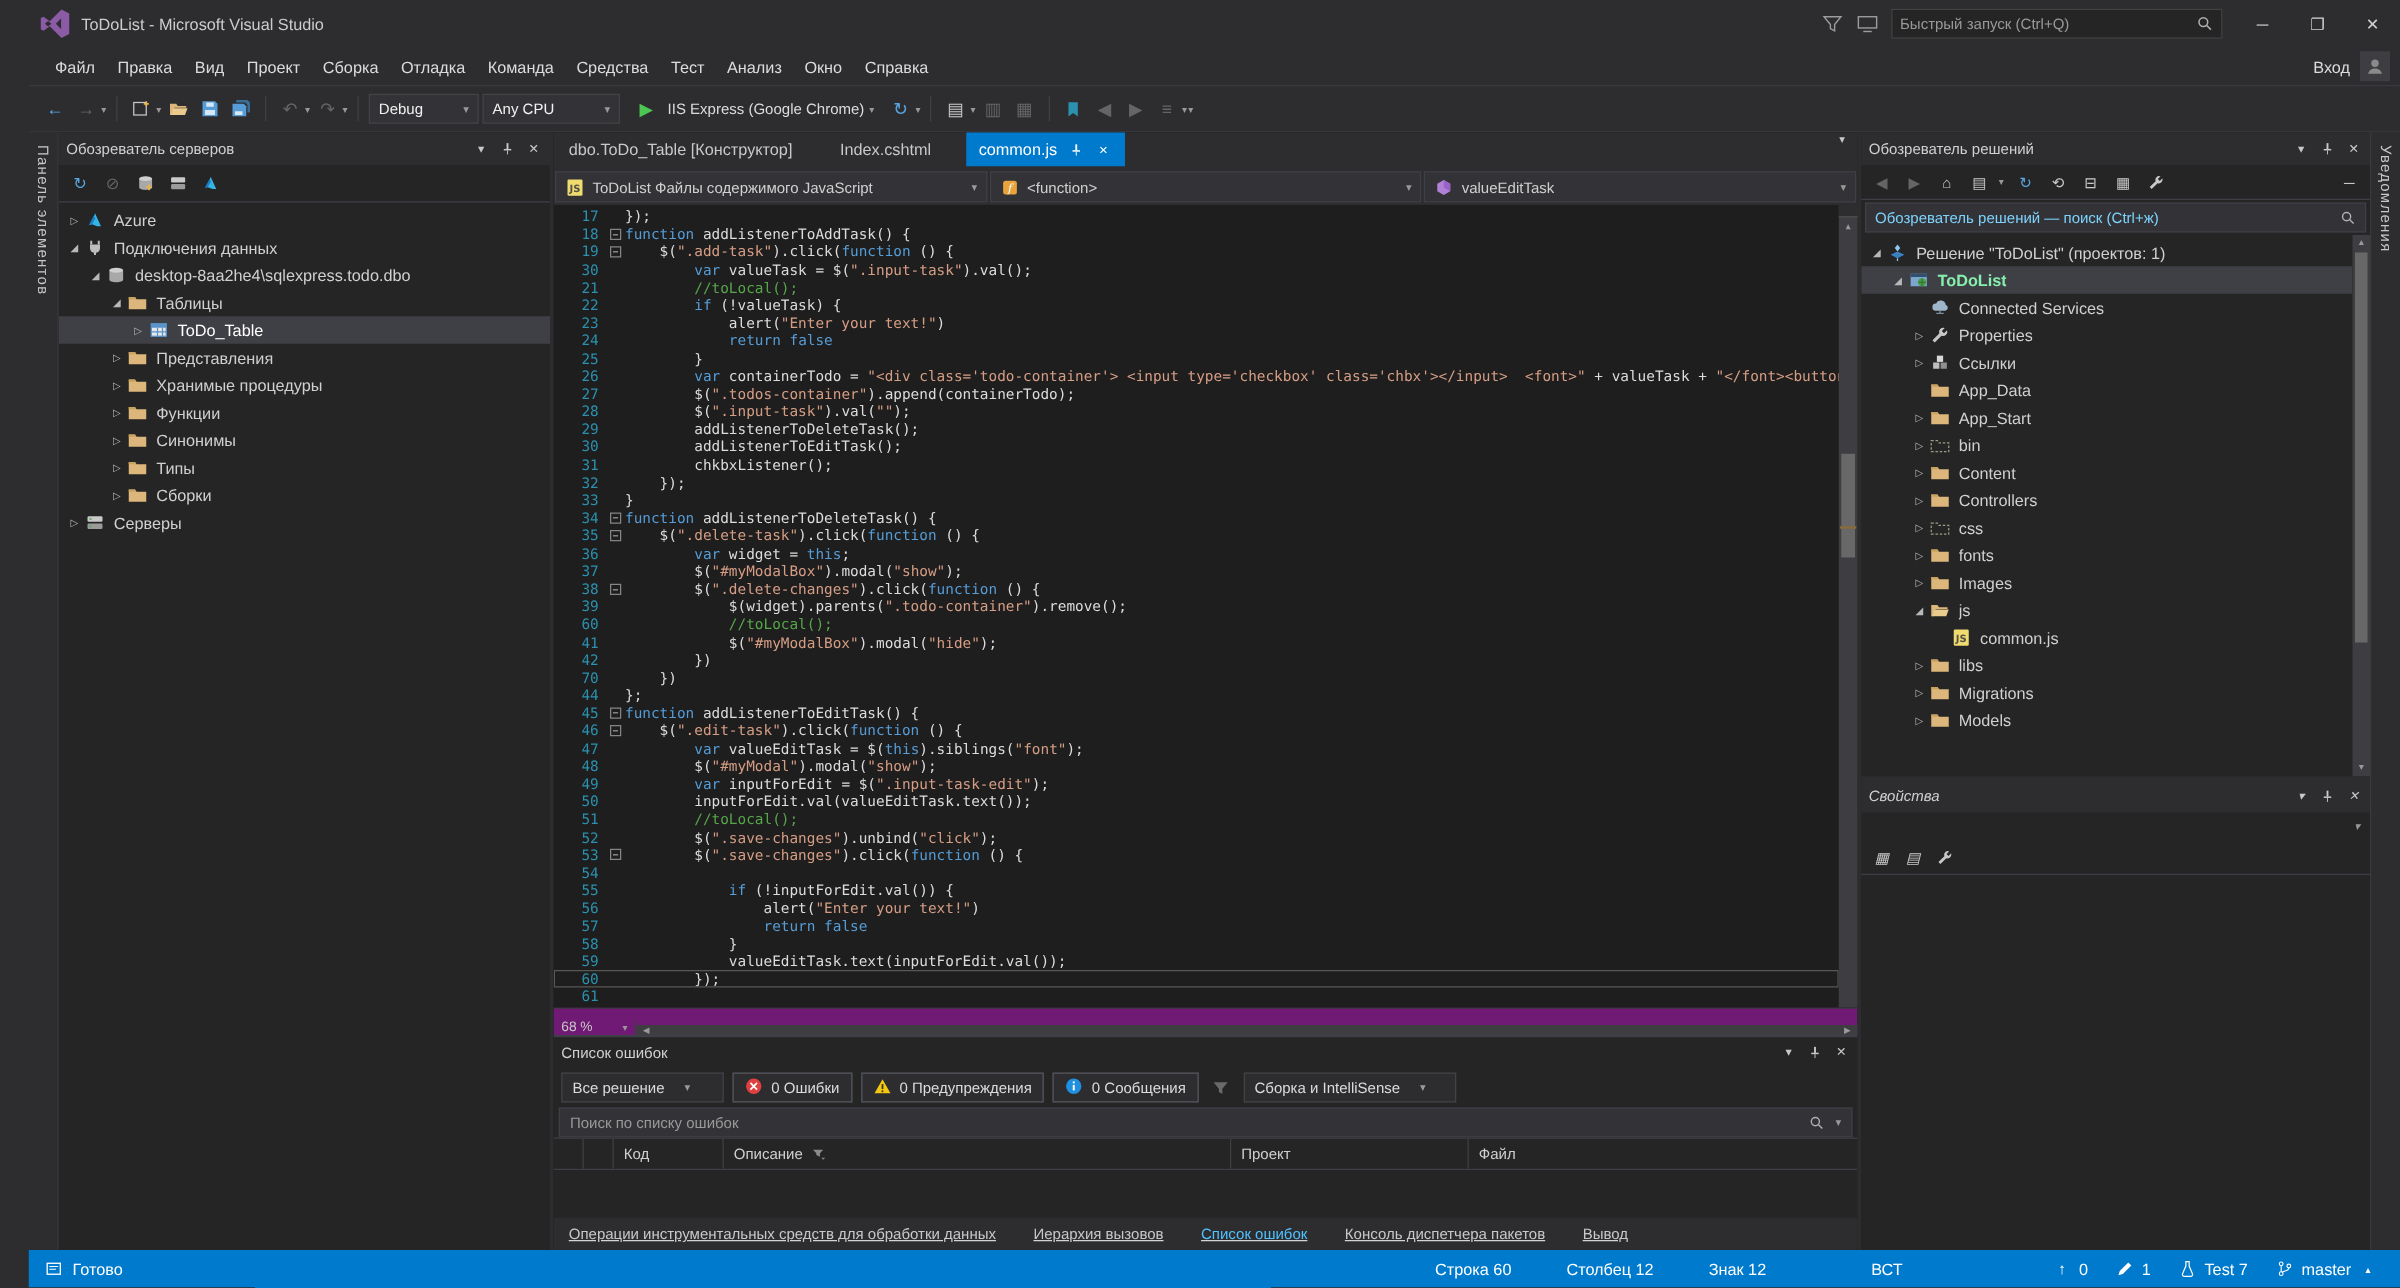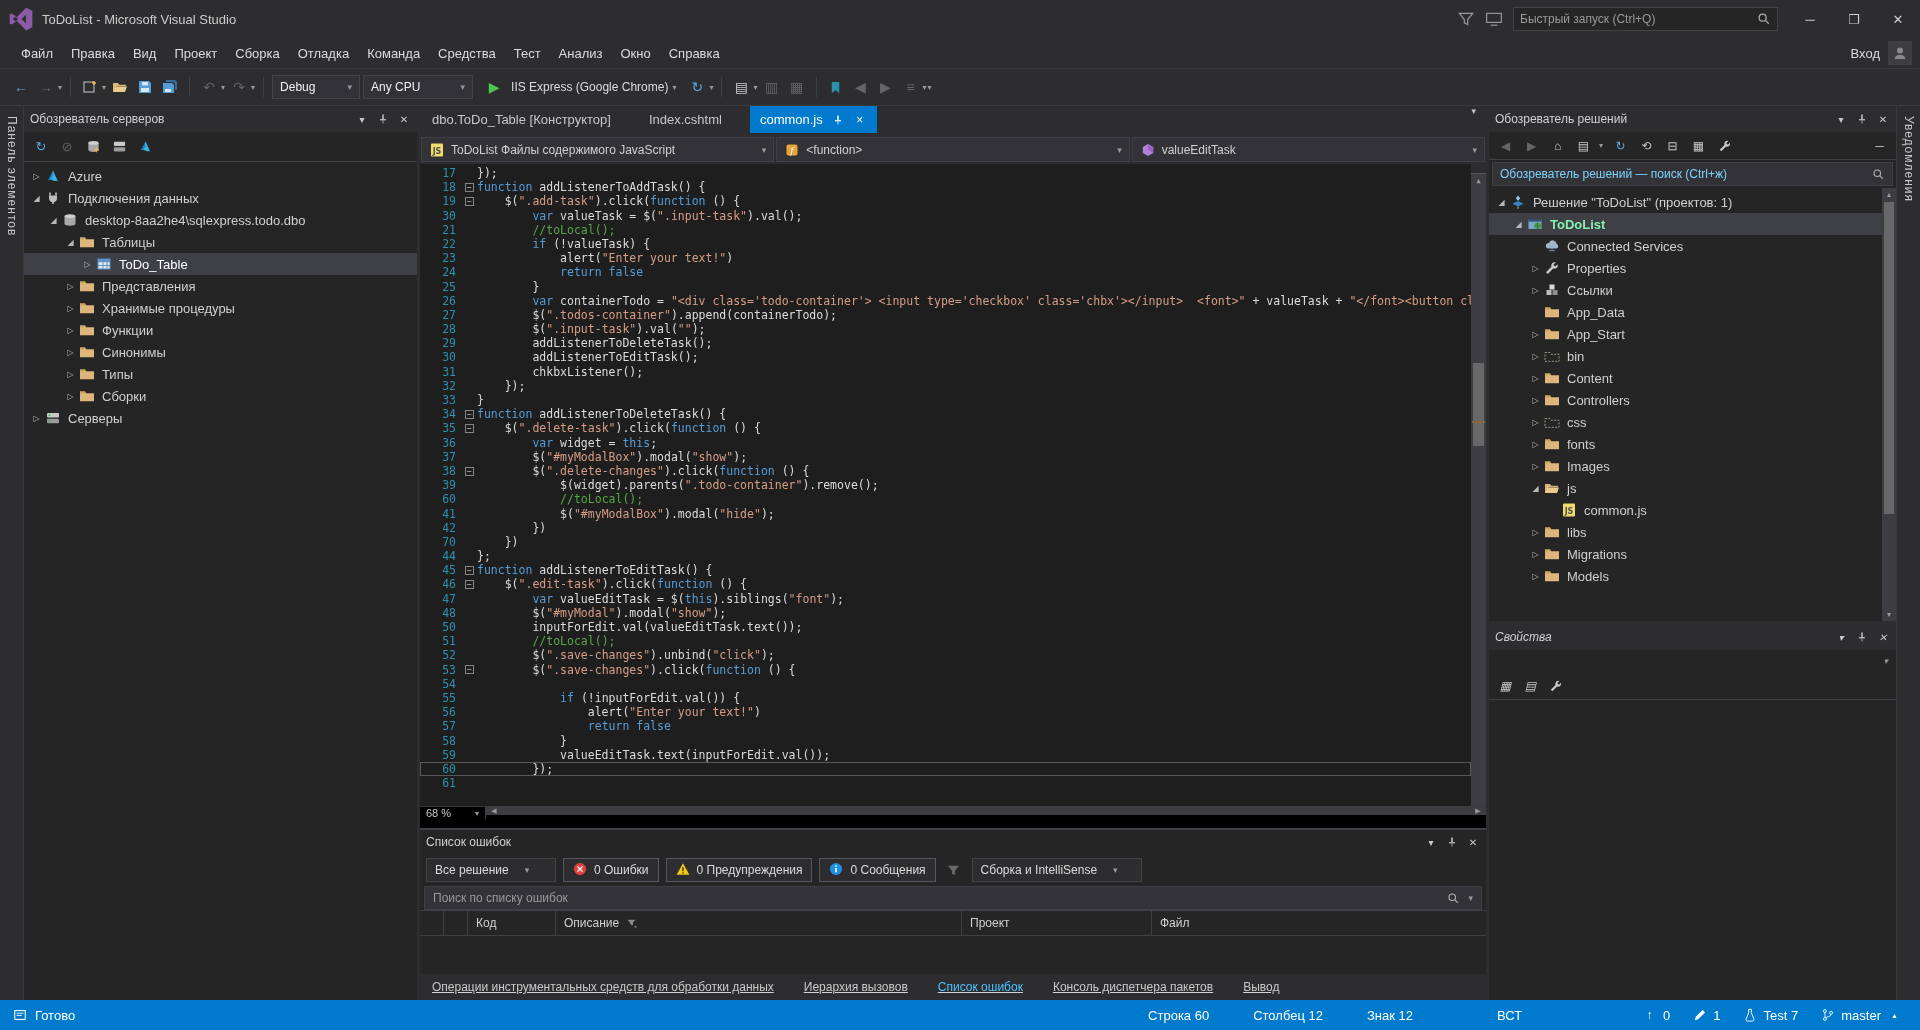--- a/index.html
+++ b/index.html
@@ -1,18 +1,18 @@
 <!DOCTYPE html>
 <html><head>
 <meta charset="utf-8">
 <style>
 *{box-sizing:border-box;margin:0;padding:0;}
 html,body{width:1920px;height:1030px;overflow:hidden;background:#2d2d30;color:#d4d4d4;
   font-family:"Liberation Sans",sans-serif;font-size:13px;}
-.vs{display:flex;flex-direction:column;width:1920px;height:1030px;}
+.vs{display:flex;flex-direction:column;width:1920px;height:1030px;padding-left:23px;}
 
 
 .titlebar{height:38px;flex:none;display:flex;align-items:center;padding-left:8px;background:#2d2d30;}
 .vs-logo{width:26px;height:26px;margin-right:8px;display:inline-flex;}
 .titlebar .title{color:#cccccc;font-size:13px;}
 .title-right{margin-left:auto;display:flex;align-items:center;gap:10px;height:100%;}
 .tb-ico{width:18px;height:18px;display:inline-flex;opacity:.85;}
 .quick-launch{width:265px;height:24px;border:1px solid #434346;background:#252526;color:#999;
   display:flex;align-items:center;padding:0 6px;font-size:12px;}
 .quick-launch .mag{margin-left:auto;width:14px;height:14px;display:inline-flex;}
@@ -88,21 +88,21 @@
 .codetext{color:#dcdcdc;}
 .tok-kw{color:#569cd6;}
 .tok-str{color:#d69d85;}
 .tok-com{color:#57a64a;}
 .vscroll{width:15px;flex:none;background:#3e3e42;position:relative;display:flex;flex-direction:column;}
 .vscroll .varrow{height:14px;display:flex;align-items:center;justify-content:center;color:#999;font-size:7px;}
 .vscroll .grip{height:10px;background:#2d2d30;border-bottom:1px solid #555;}
 .vscroll .thumb{position:absolute;left:2px;right:2px;top:31%;height:13%;background:#686868;}
 .vscroll .mark{position:absolute;left:1px;right:1px;top:40%;height:2px;background:#8a6a3a;}
 
-.editor-bottom{height:22px;flex:none;display:flex;align-items:flex-start;background:#000000;border-top:1px solid #3a3a3e;}
+.editor-bottom{height:22px;flex:none;display:flex;align-items:flex-end;background:#701a75;border-top:1px solid #3a3a3e;}
 .zoom-box{width:66px;display:flex;align-items:center;gap:8px;color:#c8c8c8;font-size:11px;padding:0 6px;border-right:1px solid #3f3f46;}
 .zoom-box .caret{font-size:8px;color:#999;margin-left:auto;}
 .hscroll{flex:1;background:#3e3e42;position:relative;display:flex;align-items:center;}
 .hscroll .harrow{width:16px;text-align:center;color:#999;font-size:7px;}
 .hscroll .track{flex:1;height:100%;position:relative;}
 .hscroll .thumb{position:absolute;top:2px;bottom:2px;left:36%;width:41%;background:#686868;}
 
 
 .error-panel{height:146px;flex:none;display:flex;flex-direction:column;background:#252526;border-top:2px solid #3f3f46;}
 .ep-header{height:24px;flex:none;display:flex;align-items:center;padding:0 6px;color:#d0d0d0;font-size:12px;background:#252526;}
@@ -543,20 +543,21 @@
             <div class="code-line"><span class="ln">39</span><span class="fold"></span><span class="codetext">            $(widget).parents(<span class="tok-str">".todo-container"</span>).remove();</span></div>
             <div class="code-line"><span class="ln">60</span><span class="fold"></span><span class="codetext">            <span class="tok-com">//toLocal();</span></span></div>
             <div class="code-line"><span class="ln">41</span><span class="fold"></span><span class="codetext">            $(<span class="tok-str">"#myModalBox"</span>).modal(<span class="tok-str">"hide"</span>);</span></div>
             <div class="code-line"><span class="ln">42</span><span class="fold"></span><span class="codetext">        })</span></div>
             <div class="code-line"><span class="ln">70</span><span class="fold"></span><span class="codetext">    })</span></div>
             <div class="code-line"><span class="ln">44</span><span class="fold"></span><span class="codetext">};</span></div>
             <div class="code-line"><span class="ln">45</span><span class="fold"><span class="fold-box">−</span></span><span class="codetext"><span class="tok-kw">function</span> addListenerToEditTask() {</span></div>
             <div class="code-line"><span class="ln">46</span><span class="fold"><span class="fold-box">−</span></span><span class="codetext">    $(<span class="tok-str">".edit-task"</span>).click(<span class="tok-kw">function</span> () {</span></div>
             <div class="code-line"><span class="ln">47</span><span class="fold"></span><span class="codetext">        <span class="tok-kw">var</span> valueEditTask = $(<span class="tok-kw">this</span>).siblings(<span class="tok-str">"font"</span>);</span></div>
             <div class="code-line"><span class="ln">48</span><span class="fold"></span><span class="codetext">        $(<span class="tok-str">"#myModal"</span>).modal(<span class="tok-str">"show"</span>);</span></div>
+            <div class="code-line"><span class="ln">49</span><span class="fold"></span><span class="codetext">        <span class="tok-kw">var</span> inputForEdit = $(<span class="tok-str">".input-task-edit"</span>);</span></div>
             <div class="code-line"><span class="ln">50</span><span class="fold"></span><span class="codetext">        inputForEdit.val(valueEditTask.text());</span></div>
             <div class="code-line"><span class="ln">51</span><span class="fold"></span><span class="codetext">        <span class="tok-com">//toLocal();</span></span></div>
             <div class="code-line"><span class="ln">52</span><span class="fold"></span><span class="codetext">        $(<span class="tok-str">".save-changes"</span>).unbind(<span class="tok-str">"click"</span>);</span></div>
             <div class="code-line"><span class="ln">53</span><span class="fold"><span class="fold-box">−</span></span><span class="codetext">        $(<span class="tok-str">".save-changes"</span>).click(<span class="tok-kw">function</span> () {</span></div>
             <div class="code-line"><span class="ln">54</span><span class="fold"></span><span class="codetext"></span></div>
             <div class="code-line"><span class="ln">55</span><span class="fold"></span><span class="codetext">            <span class="tok-kw">if</span> (!inputForEdit.val()) {</span></div>
             <div class="code-line"><span class="ln">56</span><span class="fold"></span><span class="codetext">                alert(<span class="tok-str">"Enter your text!"</span>)</span></div>
             <div class="code-line"><span class="ln">57</span><span class="fold"></span><span class="codetext">                <span class="tok-kw">return</span> <span class="tok-kw">false</span></span></div>
             <div class="code-line"><span class="ln">58</span><span class="fold"></span><span class="codetext">            }</span></div>
             <div class="code-line"><span class="ln">59</span><span class="fold"></span><span class="codetext">            valueEditTask.text(inputForEdit.val());</span></div>

